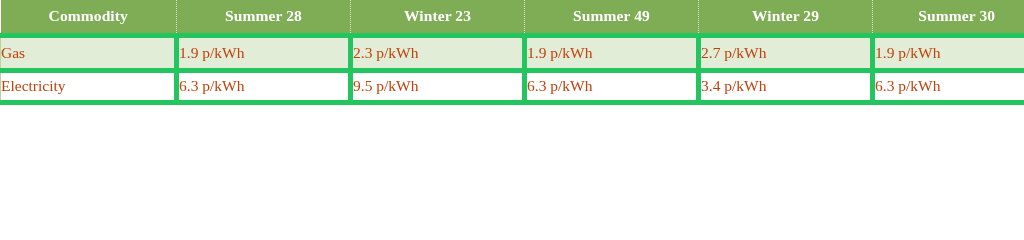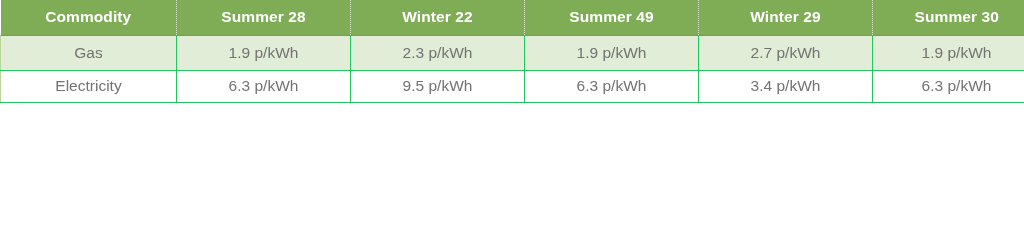--- a/index.html
+++ b/index.html
@@ -12,20 +12,21 @@
     height: 108px;
     overflow: hidden;
     font-family: "Liberation Sans", sans-serif;
     -webkit-font-smoothing: antialiased;
   }
 
   .table-wrap {
     width: 1020px;
     height: 78px;
     box-sizing: border-box;
+    font-family: Liberation Serif, serif;
   }
 
   table.price-table {
     width: 1020px;
     border-collapse: collapse;
     table-layout: fixed;
   }
 
   
   table.price-table thead tr {
@@ -50,27 +51,27 @@
   
   table.price-table tbody tr.row-alt {
     height: 35px;
     background: #E2EDD7;
   }
   table.price-table tbody tr.row-plain {
     height: 32px;
     background: #ffffff;
   }
   table.price-table tbody td {
-    color: #737373;
+    color: #c2410c;
     font-weight: normal;
     font-size: 15.5px;
-    text-align: center;
+    text-align: left;
     vertical-align: middle;
     padding: 0;
-    border: 1px solid #22c55e;
+    border: 5px solid #22c55e;
   }
   table.price-table tbody td:first-child {
     border-left: 1px solid #B7D69B;
   }
   table.price-table tbody td:last-child {
     border-right: 1px solid #B7D69B;
   }
 
   .col-commodity { width: 176px; }
   .col-period    { width: 174px; }
@@ -86,21 +87,21 @@
       <col class="col-period">
       <col class="col-period">
       <col class="col-period">
       <col class="col-period">
       <col class="col-period-last">
     </colgroup>
     <thead>
       <tr>
         <th>Commodity</th>
         <th>Summer 28</th>
-        <th>Winter 22</th>
+        <th>Winter 23</th>
         <th>Summer 49</th>
         <th>Winter 29</th>
         <th>Summer 30</th>
       </tr>
     </thead>
     <tbody>
       <tr class="row-alt">
         <td>Gas</td>
         <td>1.9 p/kWh</td>
         <td>2.3 p/kWh</td>

